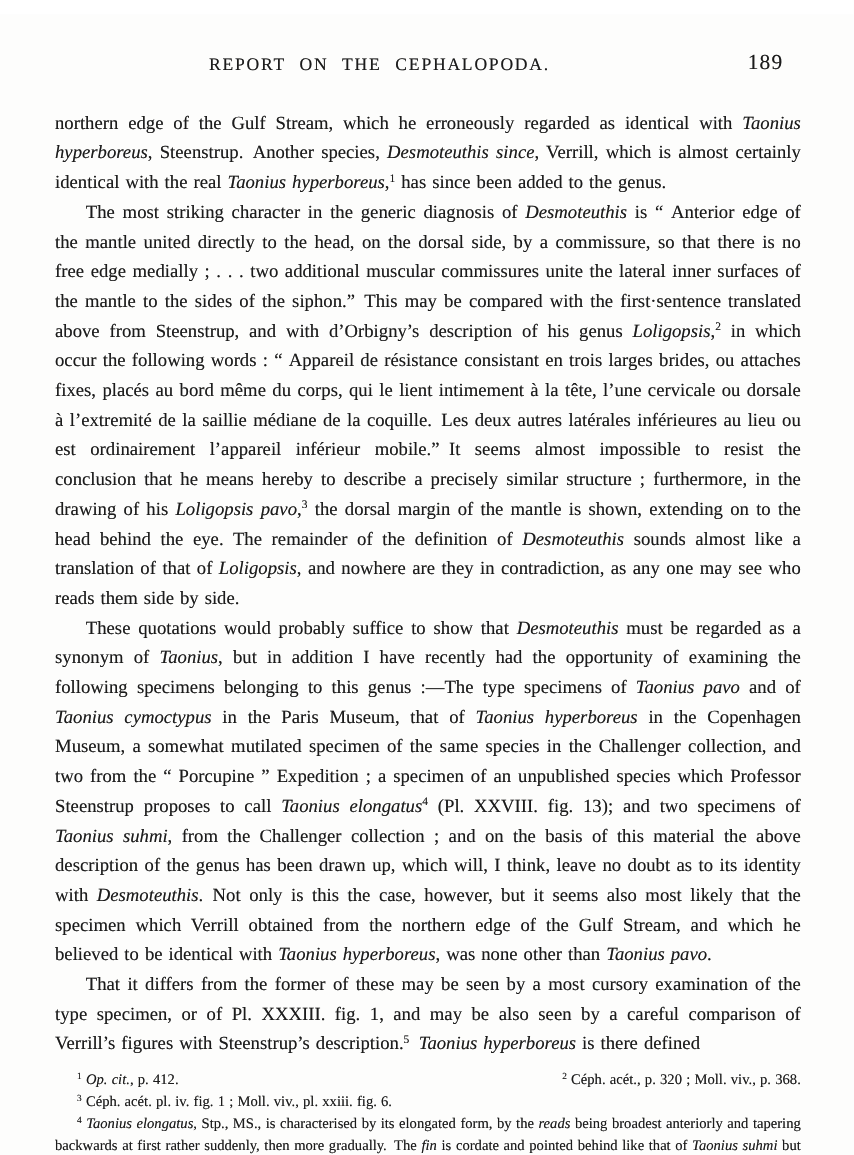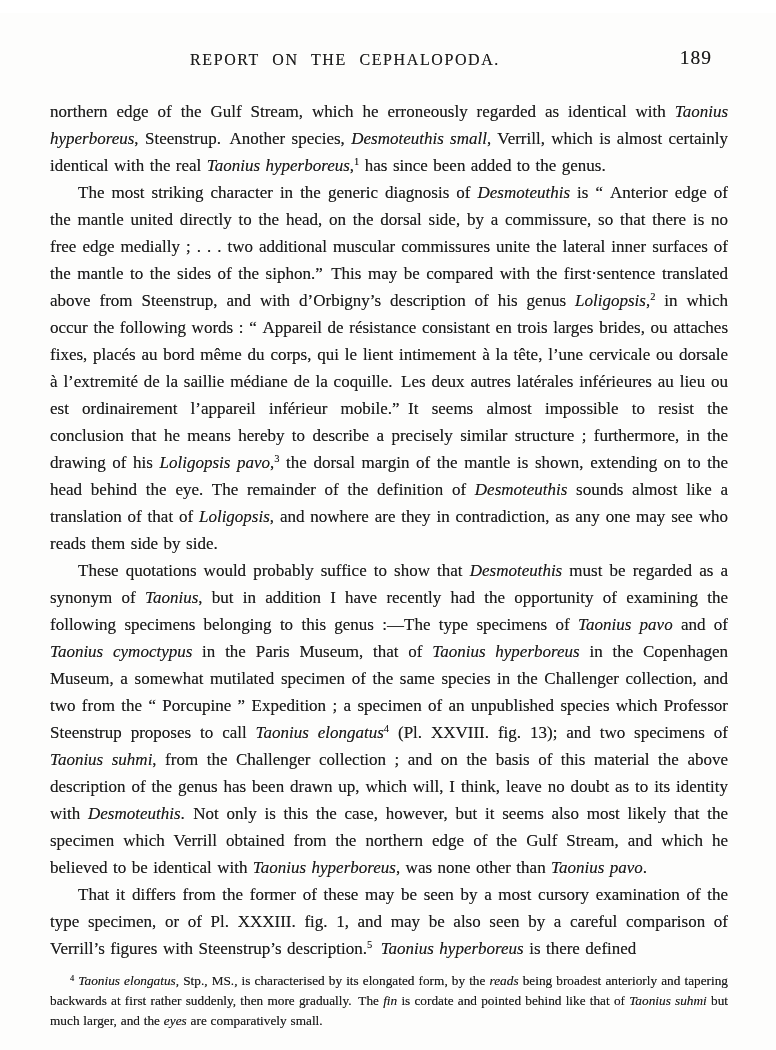--- a/index.html
+++ b/index.html
@@ -71,24 +71,29 @@
 <body>
 
 <div class="page">
 
   <div class="header">
     <span class="header-title">REPORT ON THE CEPHALOPODA.</span>
     <span class="page-number">189</span>
   </div>
 
   <div class="body-text">
-    <p>northern edge of the Gulf Stream, which he erroneously regarded as identical with <i>Taonius hyperboreus</i>, Steenstrup. Another species, <i>Desmoteuthis small</i>, Verrill, which is almost certainly identical with the real <i>Taonius hyperboreus</i>,<sup>1</sup> has since been added to the genus.</p>
+    <p>northern edge of the Gulf Stream, which he erroneously regarded as identical with <i>Taonius hyperboreus</i>, Steenstrup. Another species, <i>Desmoteuthis since</i>, Verrill, which is almost certainly identical with the real <i>Taonius hyperboreus</i>,<sup>1</sup> has since been added to the genus.</p>
     <p class="indent">The most striking character in the generic diagnosis of <i>Desmoteuthis</i> is “&nbsp;Anterior edge of the mantle united directly to the head, on the dorsal side, by a commissure, so that there is no free edge medially&nbsp;; .&nbsp;.&nbsp;. two additional muscular commissures unite the lateral inner surfaces of the mantle to the sides of the siphon.” This may be compared with the first·sentence translated above from Steenstrup, and with d’Orbigny’s description of his genus <i>Loligopsis</i>,<sup>2</sup> in which occur the following words&nbsp;: “&nbsp;Appareil de résistance consistant en trois larges brides, ou attaches fixes, placés au bord même du corps, qui le lient intimement à la tête, l’une cervicale ou dorsale à l’extremité de la saillie médiane de la coquille. Les deux autres latérales inférieures au lieu ou est ordinairement l’appareil inférieur mobile.” It seems almost impossible to resist the conclusion that he means hereby to describe a precisely similar structure&nbsp;; furthermore, in the drawing of his <i>Loligopsis pavo</i>,<sup>3</sup> the dorsal margin of the mantle is shown, extending on to the head behind the eye. The remainder of the definition of <i>Desmoteuthis</i> sounds almost like a translation of that of <i>Loligopsis</i>, and nowhere are they in contradiction, as any one may see who reads them side by side.</p>
     <p class="indent">These quotations would probably suffice to show that <i>Desmoteuthis</i> must be regarded as a synonym of <i>Taonius</i>, but in addition I have recently had the opportunity of examining the following specimens belonging to this genus&nbsp;:—The type specimens of <i>Taonius pavo</i> and of <i>Taonius cymoctypus</i> in the Paris Museum, that of <i>Taonius hyperboreus</i> in the Copenhagen Museum, a somewhat mutilated specimen of the same species in the Challenger collection, and two from the “&nbsp;Porcupine&nbsp;” Expedition&nbsp;; a specimen of an unpublished species which Professor Steenstrup proposes to call <i>Taonius elongatus</i><sup>4</sup> (Pl. XXVIII. fig. 13); and two specimens of <i>Taonius suhmi</i>, from the Challenger collection&nbsp;; and on the basis of this material the above description of the genus has been drawn up, which will, I think, leave no doubt as to its identity with <i>Desmoteuthis</i>. Not only is this the case, however, but it seems also most likely that the specimen which Verrill obtained from the northern edge of the Gulf Stream, and which he believed to be identical with <i>Taonius hyperboreus</i>, was none other than <i>Taonius pavo</i>.</p>
     <p class="indent">That it differs from the former of these may be seen by a most cursory examination of the type specimen, or of Pl. XXXIII. fig. 1, and may be also seen by a careful comparison of Verrill’s figures with Steenstrup’s description.<sup>5</sup> <i>Taonius hyperboreus</i> is there defined</p>
   </div>
 
   <div class="footnotes">
+    <div class="fn-row">
+      <span class="fn-left"><sup>1</sup> <i>Op. cit.</i>, p. 412.</span>
+      <span class="fn-right"><sup>2</sup> Céph. acét., p. 320&nbsp;; Moll. viv., p. 368.</span>
+    </div>
+    <p class="fn-indent"><sup>3</sup> Céph. acét. pl. iv. fig. 1&nbsp;; Moll. viv., pl. xxiii. fig. 6.</p>
     <p class="fn-indent"><sup>4</sup> <i>Taonius elongatus</i>, Stp., MS., is characterised by its elongated form, by the <i>reads</i> being broadest anteriorly and tapering backwards at first rather suddenly, then more gradually. The <i>fin</i> is cordate and pointed behind like that of <i>Taonius suhmi</i> but much larger, and the <i>eyes</i> are comparatively small.</p>
 
   </div>
 
 </div>
 
 </body></html>

